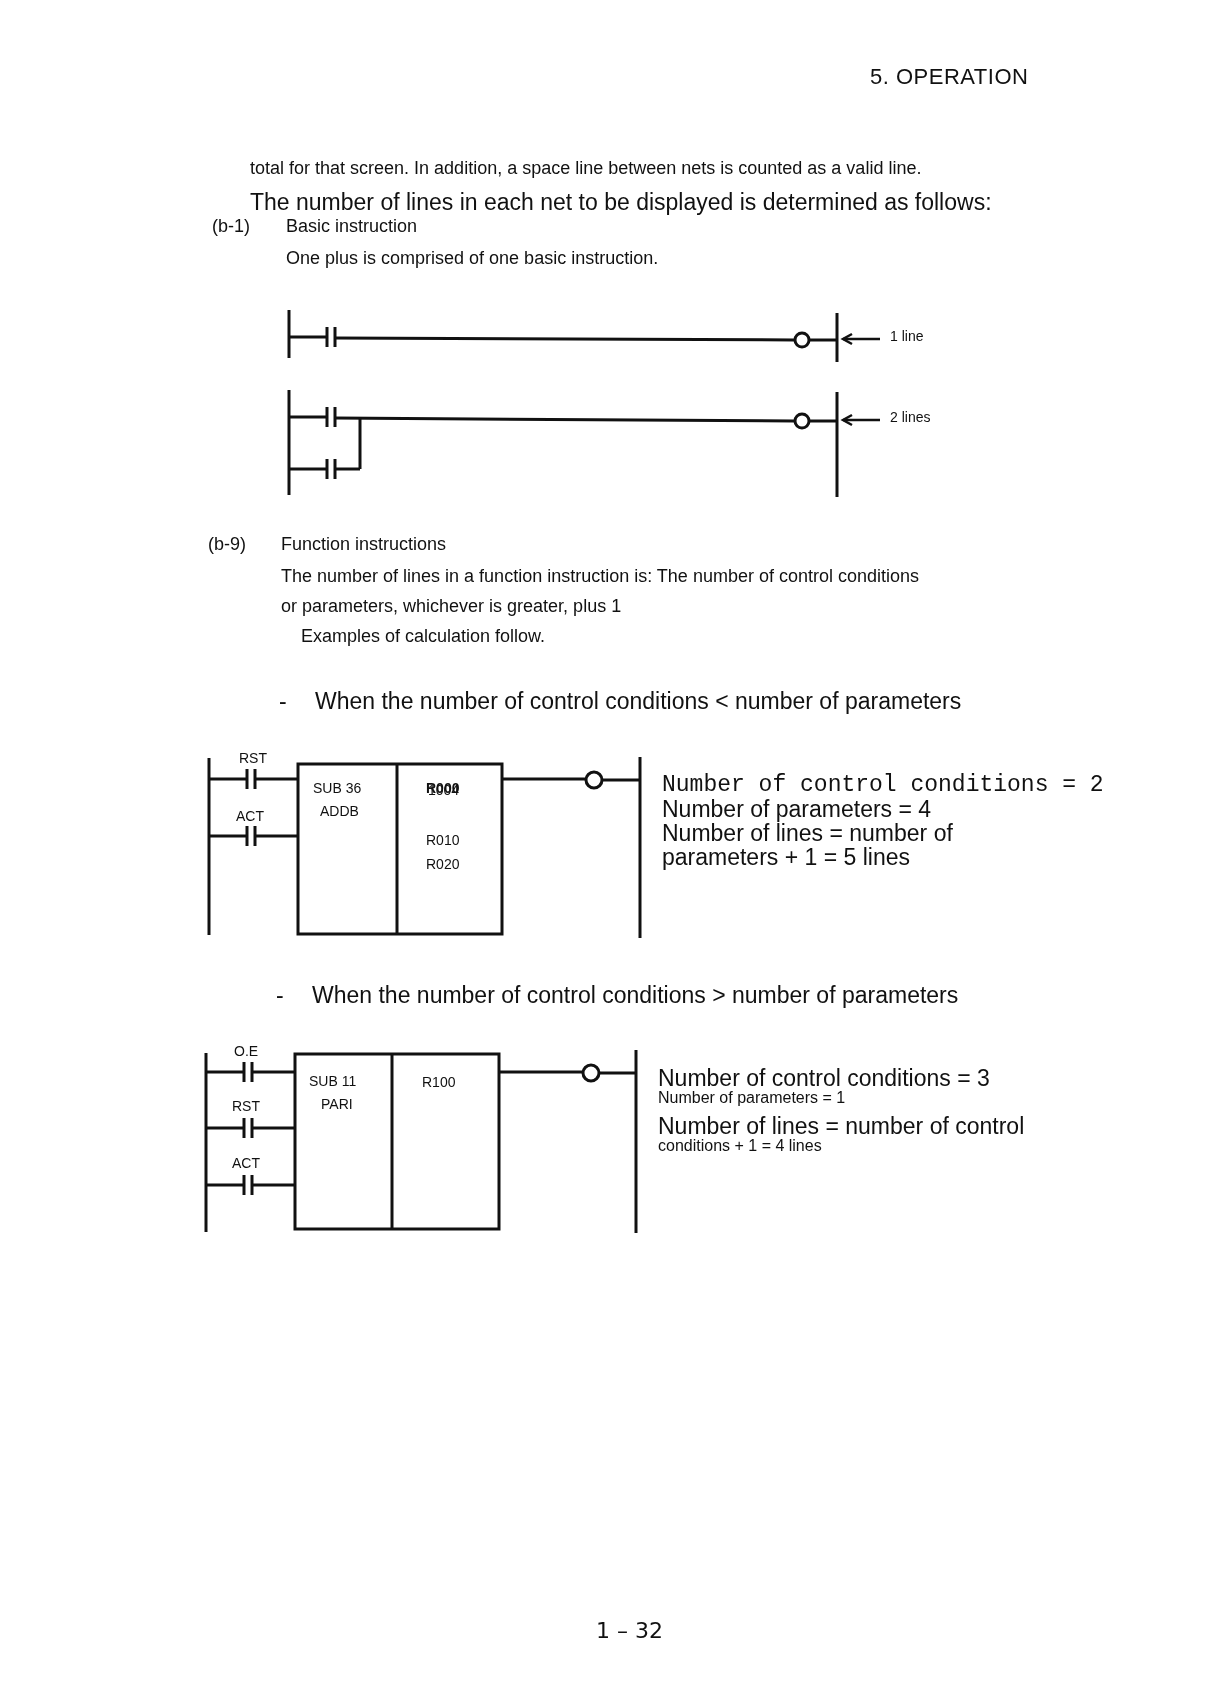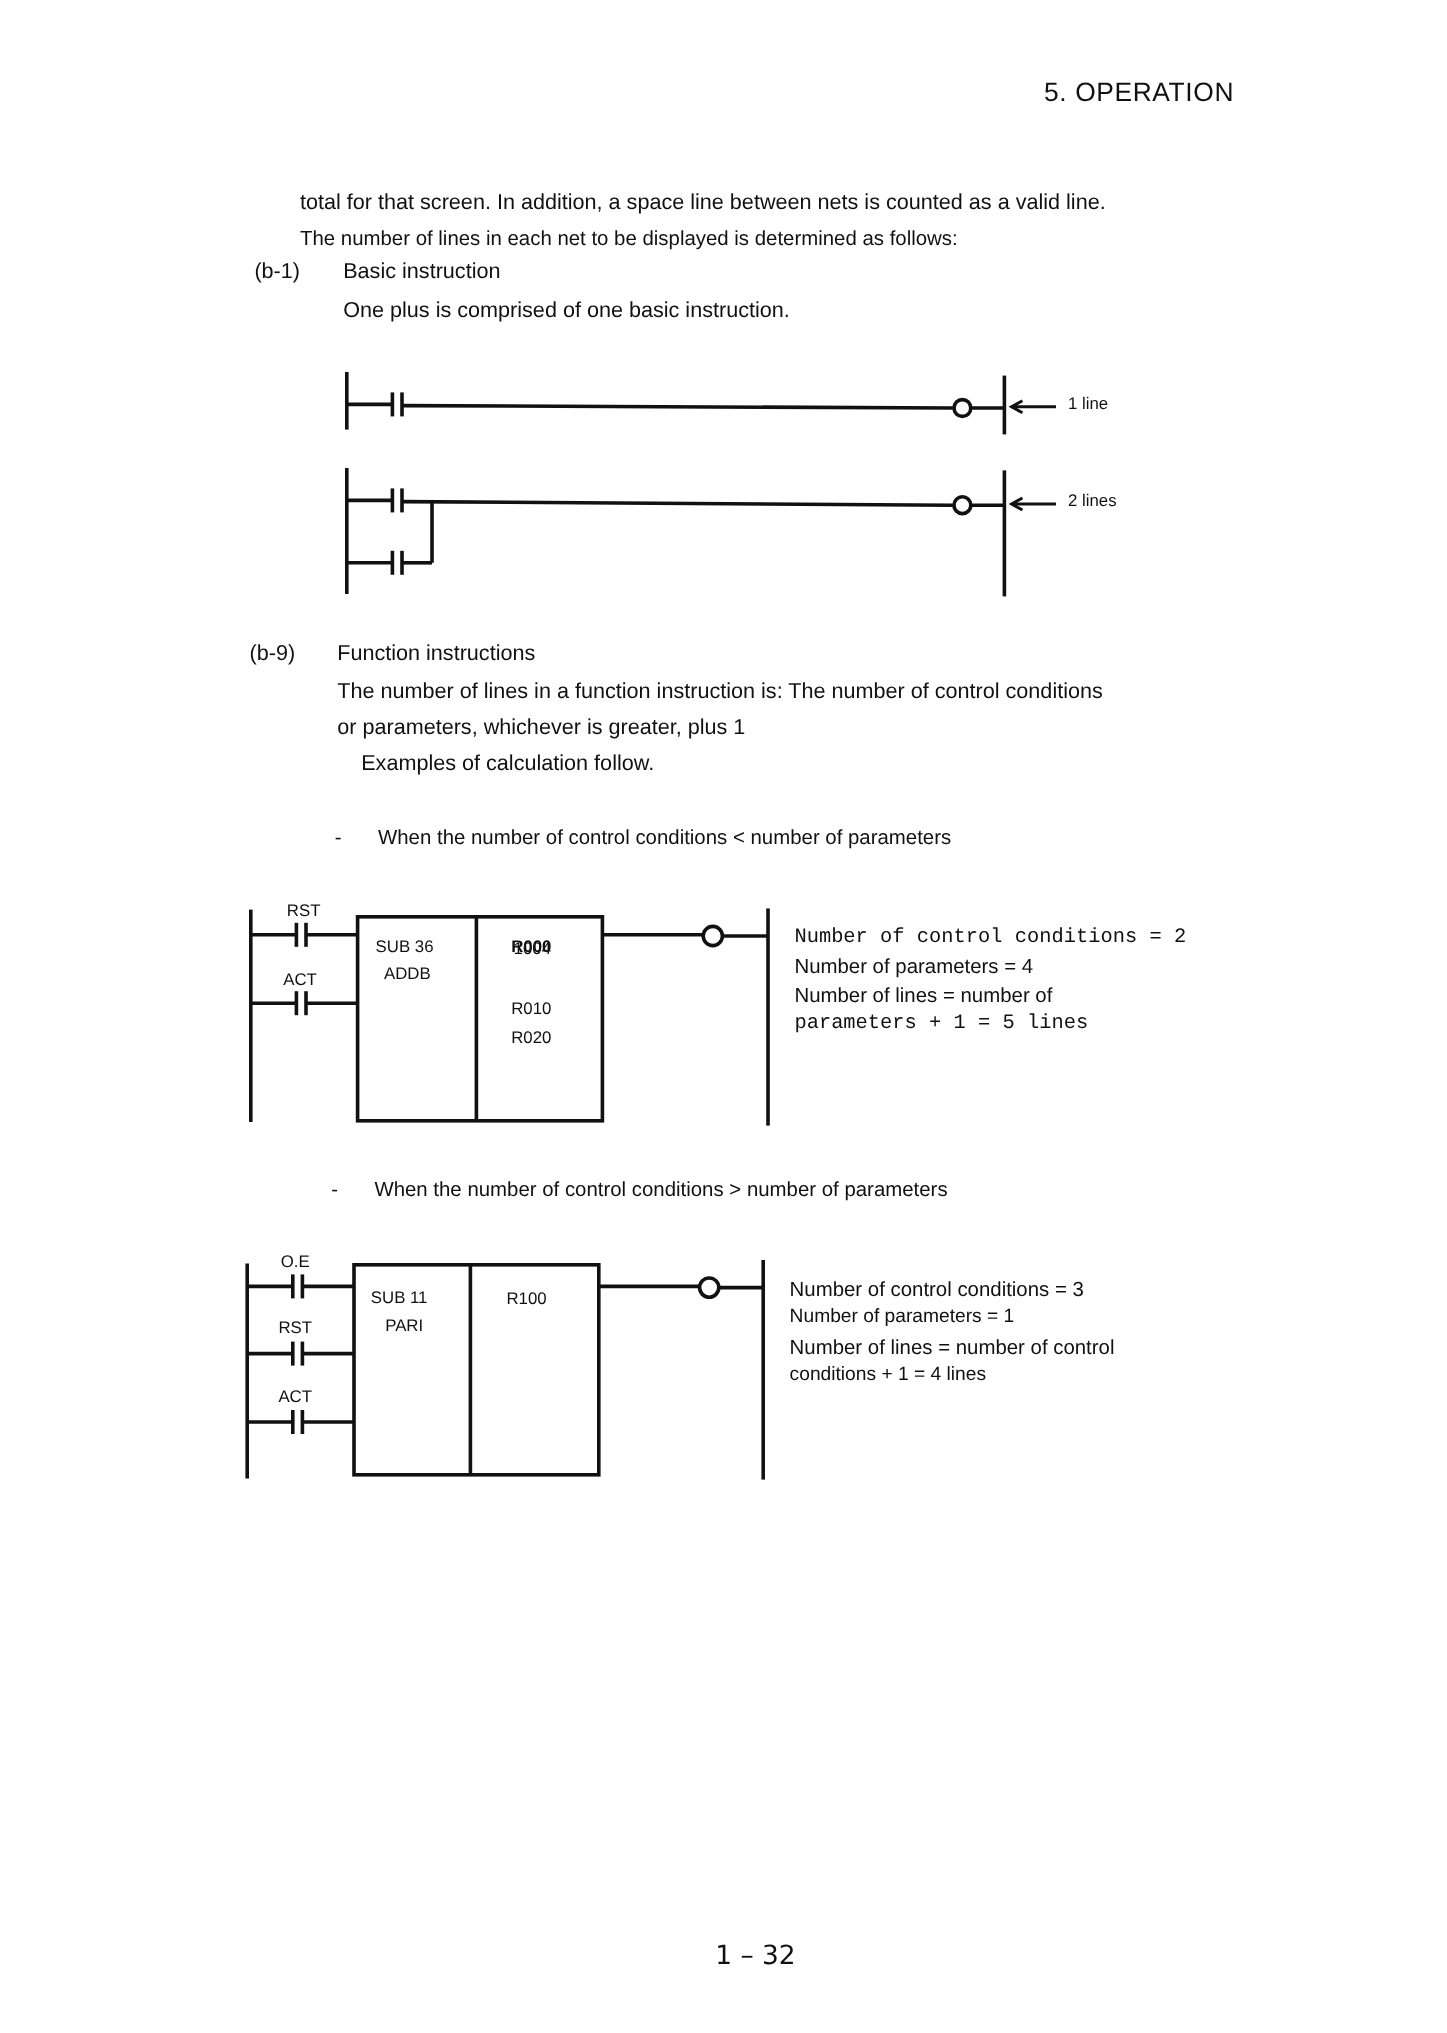--- a/index.html
+++ b/index.html
@@ -1,21 +1,21 @@
 <!DOCTYPE html>
 <html><head>
 <meta charset="utf-8">
 <style>
   html, body { margin: 0; padding: 0; background: #ffffff; }
   body { width: 1206px; height: 1694px; position: relative; overflow: hidden;
          font-family: "Liberation Sans", sans-serif; color: #111; }
   .abs { position: absolute; white-space: nowrap; }
   .hdr { font-size: 22px; letter-spacing: 0.5px; }
   .txt { font-size: 18px; }
-  .sm  { font-size: 17px; }
+  .sm  { font-size: 23px; }
   .lbl { font-size: 14px; }
   svg { position: absolute; left: 0; top: 0; }
   .ln { stroke: #111; stroke-width: 3; fill: none; }
   .lnt { stroke: #111; stroke-width: 2.5; fill: none; }
   .page-no { font-size: 22px; font-family: "DejaVu Sans", sans-serif; margin-left: 48px; }
 </style>
 </head>
 <body>
 
 <div class="abs hdr" style="left:870px; top:64px;">5.  OPERATION</div>
@@ -116,21 +116,21 @@
 <div class="abs lbl" style="left:236px; top:808px;">ACT</div>
 <div class="abs lbl" style="left:313px; top:780px;">SUB 36</div>
 <div class="abs lbl" style="left:320px; top:803px;">ADDB</div>
 <div class="abs lbl" style="left:428px; top:782px;">1004</div>
 <div class="abs lbl" style="left:426px; top:780px;font-weight:bold;">R000</div>
 <div class="abs lbl" style="left:426px; top:832px;">R010</div>
 <div class="abs lbl" style="left:426px; top:856px;">R020</div>
 <div class="abs sm" style="left:662px; top:772px;font-family:Liberation Mono, monospace;">Number of control conditions = 2</div>
 <div class="abs sm" style="left:662px; top:796px;">Number of parameters = 4</div>
 <div class="abs sm" style="left:662px; top:820px;">Number of lines = number of</div>
-<div class="abs sm" style="left:662px; top:844px;font-family:Liberation Mono, monospace;">parameters + 1 = 5 lines</div>
+<div class="abs sm" style="left:662px; top:844px;">parameters + 1 = 5 lines</div>
 
 <div class="abs sm" style="left:276px; top:982px;">-</div>
 <div class="abs sm" style="left:312px; top:982px;">When the number of control conditions &gt; number of parameters</div>
 <div class="abs lbl" style="left:234px; top:1043px;">O.E</div>
 <div class="abs lbl" style="left:232px; top:1098px;">RST</div>
 <div class="abs lbl" style="left:232px; top:1155px;">ACT</div>
 <div class="abs lbl" style="left:309px; top:1073px;">SUB 11</div>
 <div class="abs lbl" style="left:321px; top:1096px;">PARI</div>
 <div class="abs lbl" style="left:422px; top:1074px;">R100</div>
 <div class="abs sm" style="left:658px; top:1065px;">Number of control conditions = 3</div>

